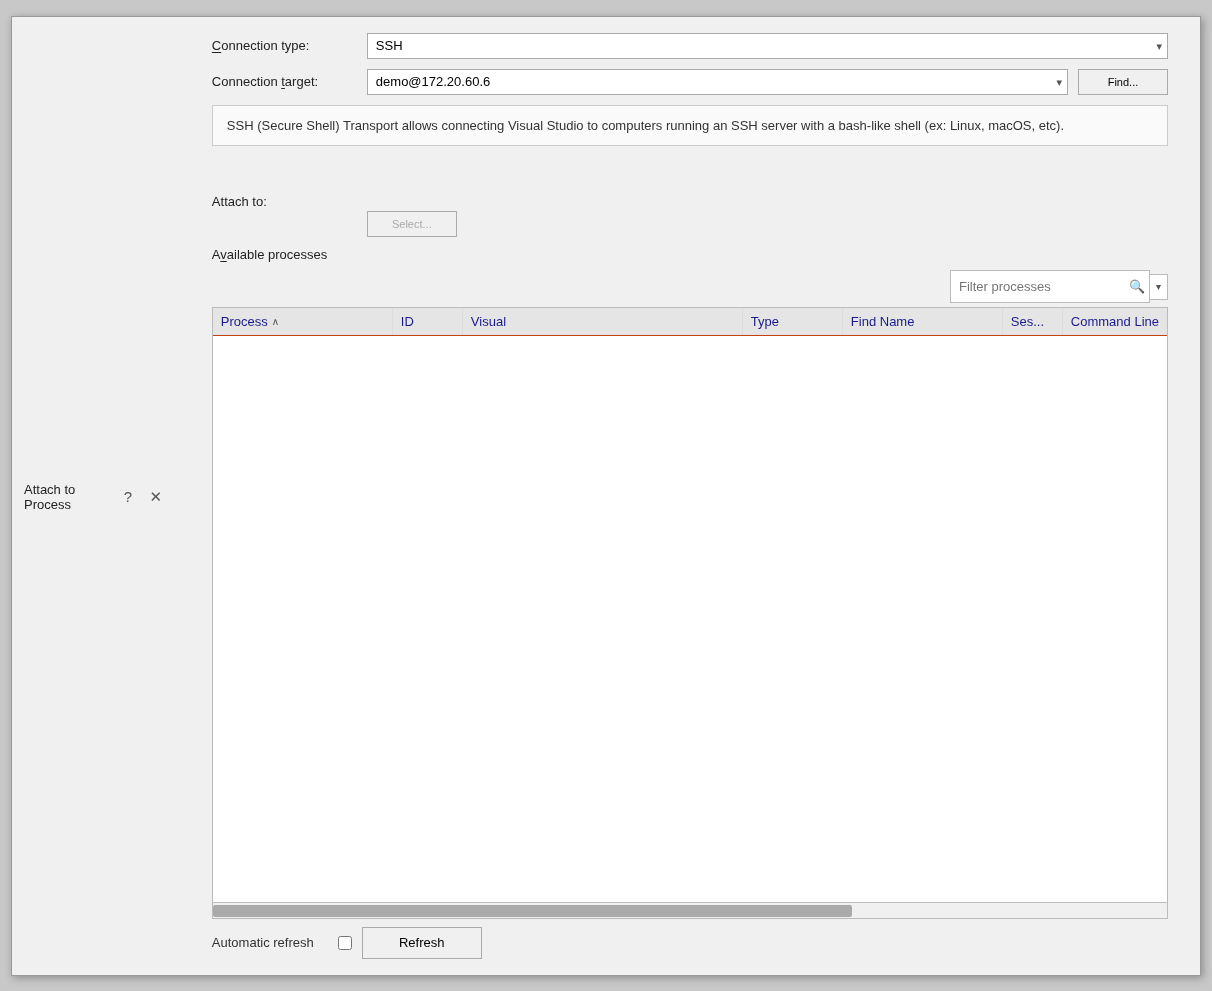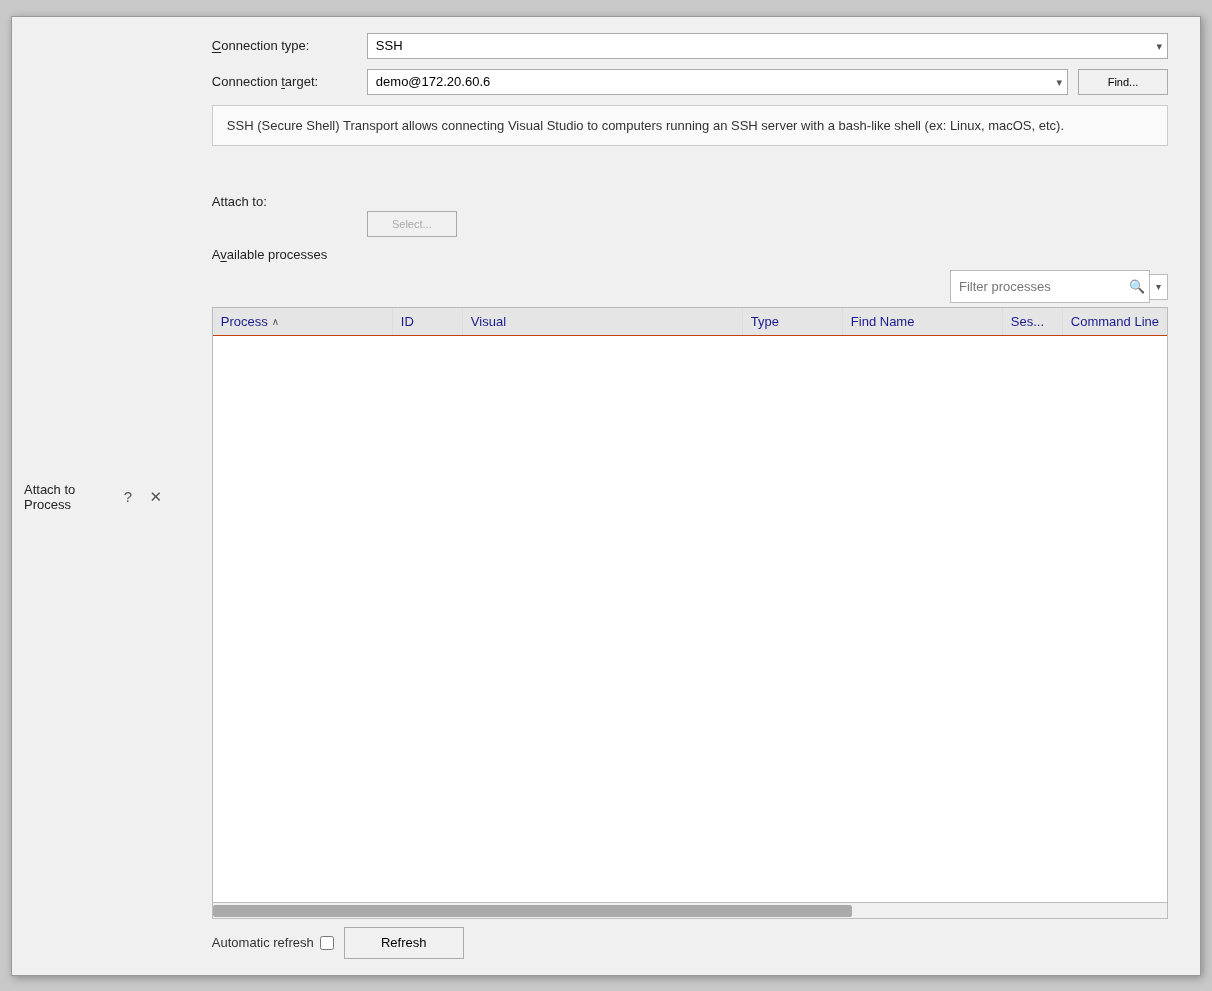--- a/index.html
+++ b/index.html
@@ -280,21 +280,21 @@
       height: 14px;
     }
     .right-controls {
       display: flex;
       align-items: center;
       gap: 10px;
     }
     .auto-refresh-label {
       display: flex;
       align-items: center;
-      gap: 6px;
+      gap: 24px;
       color: #333;
     }
     .auto-refresh-label input[type=checkbox] {
       width: 14px;
       height: 14px;
     }
     .btn-refresh {
       padding: 5px 20px;
       border: 1px solid #aaa;
       background: #f0f0f0;

